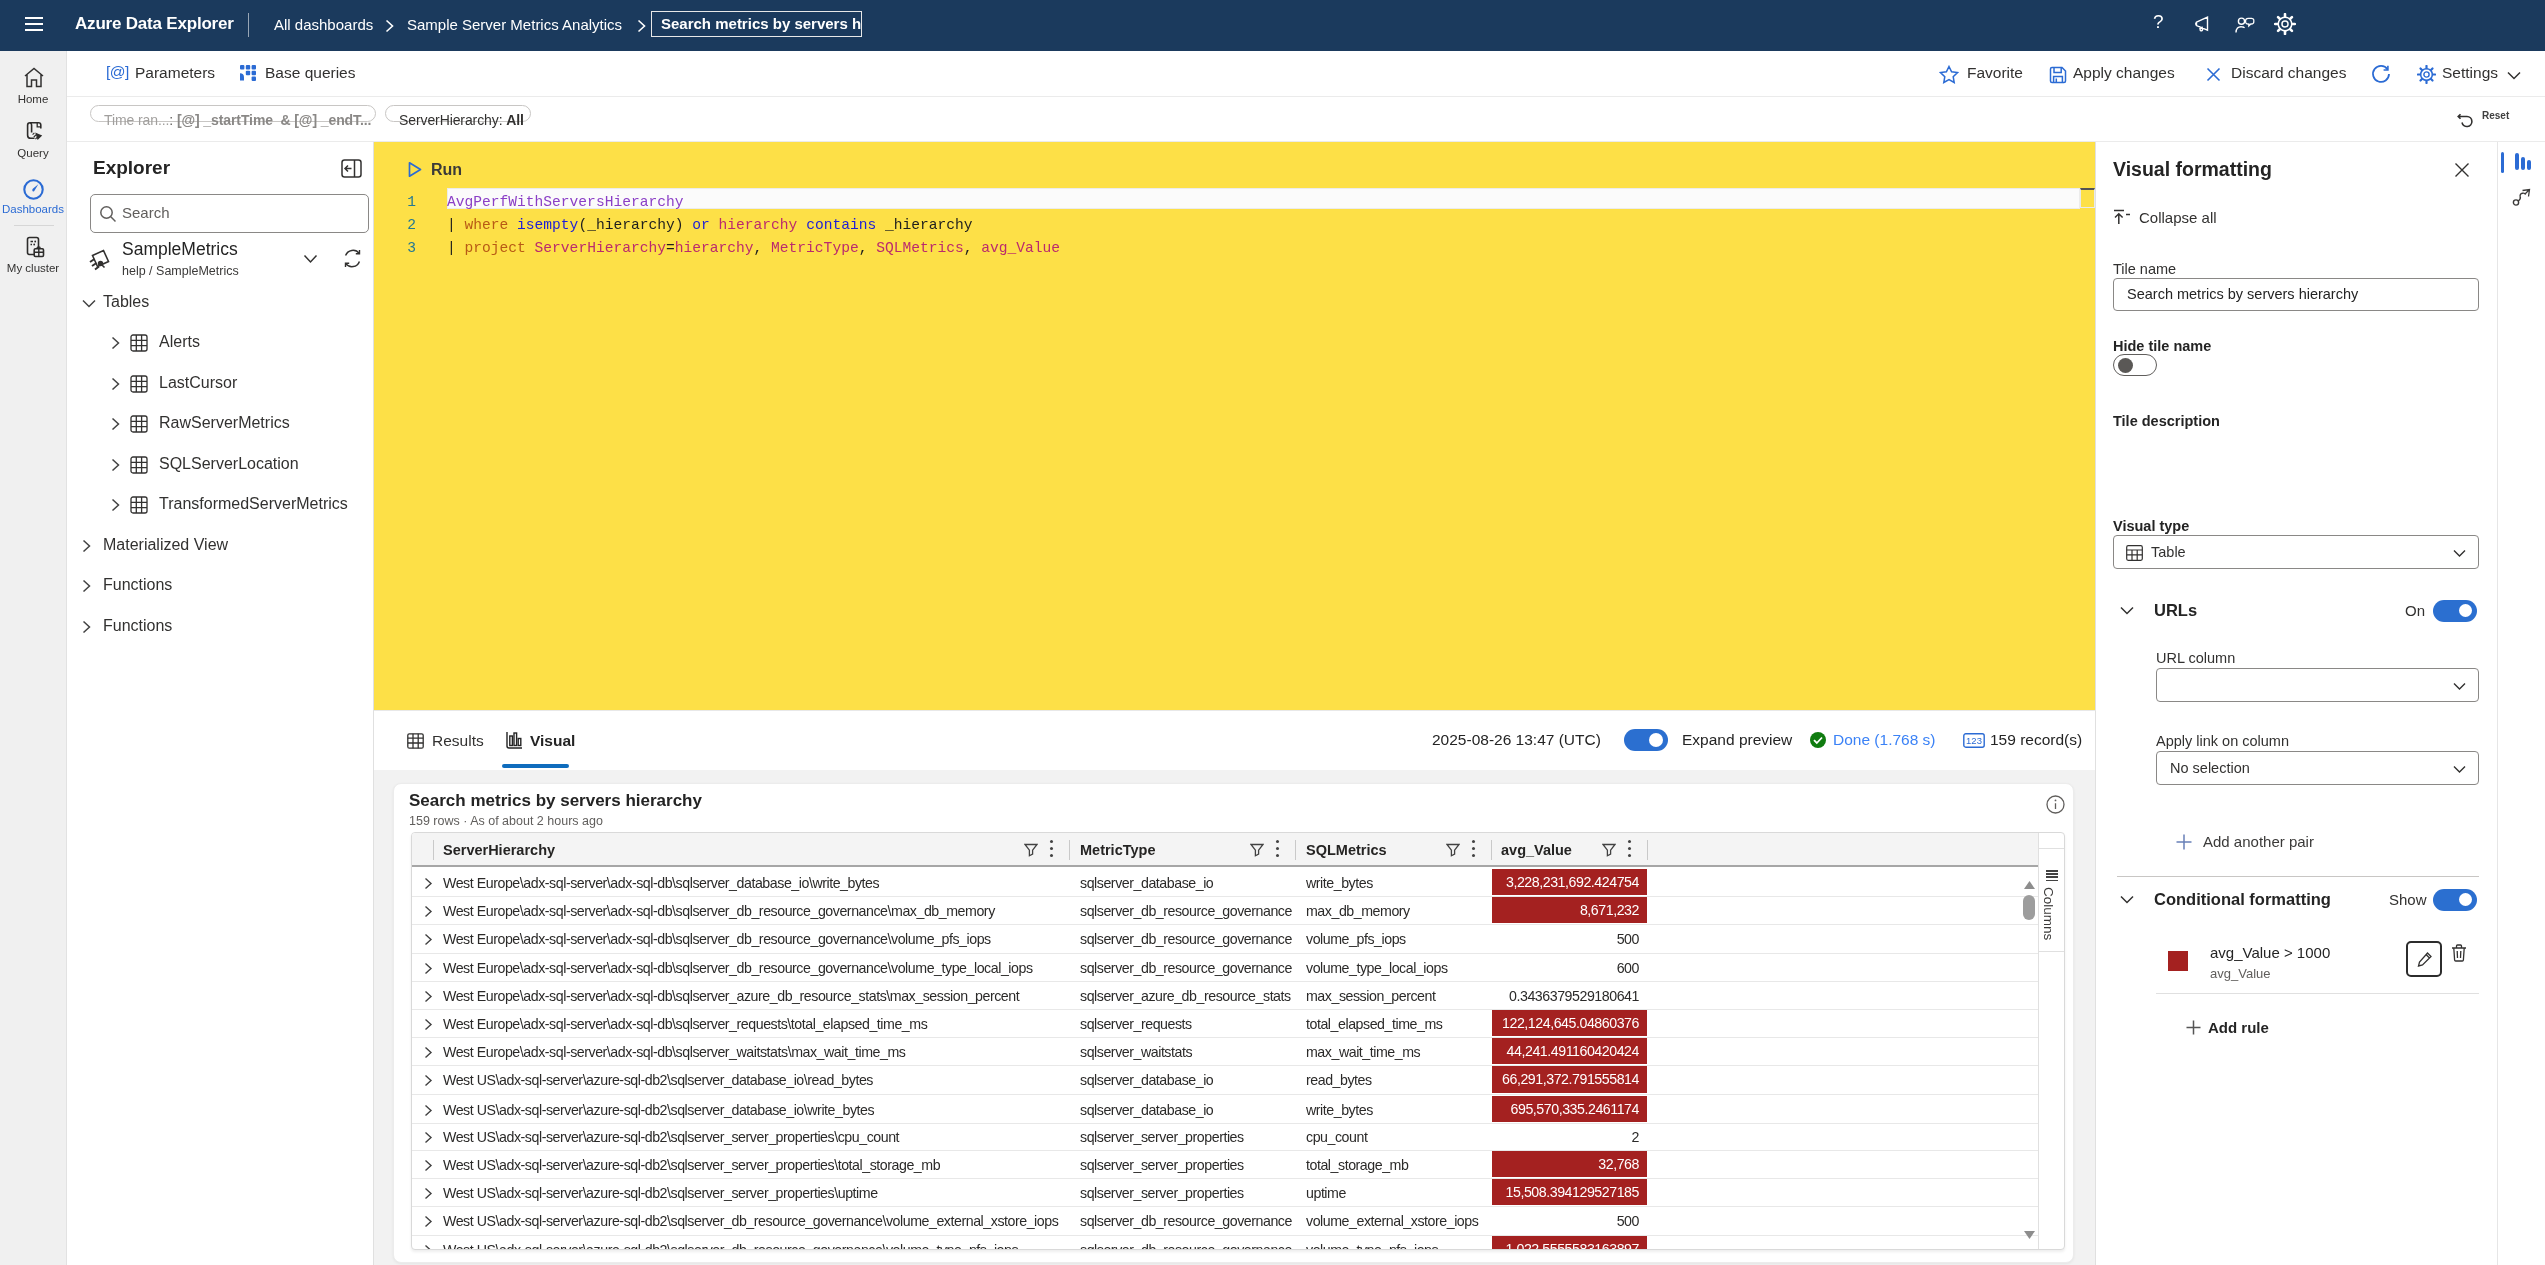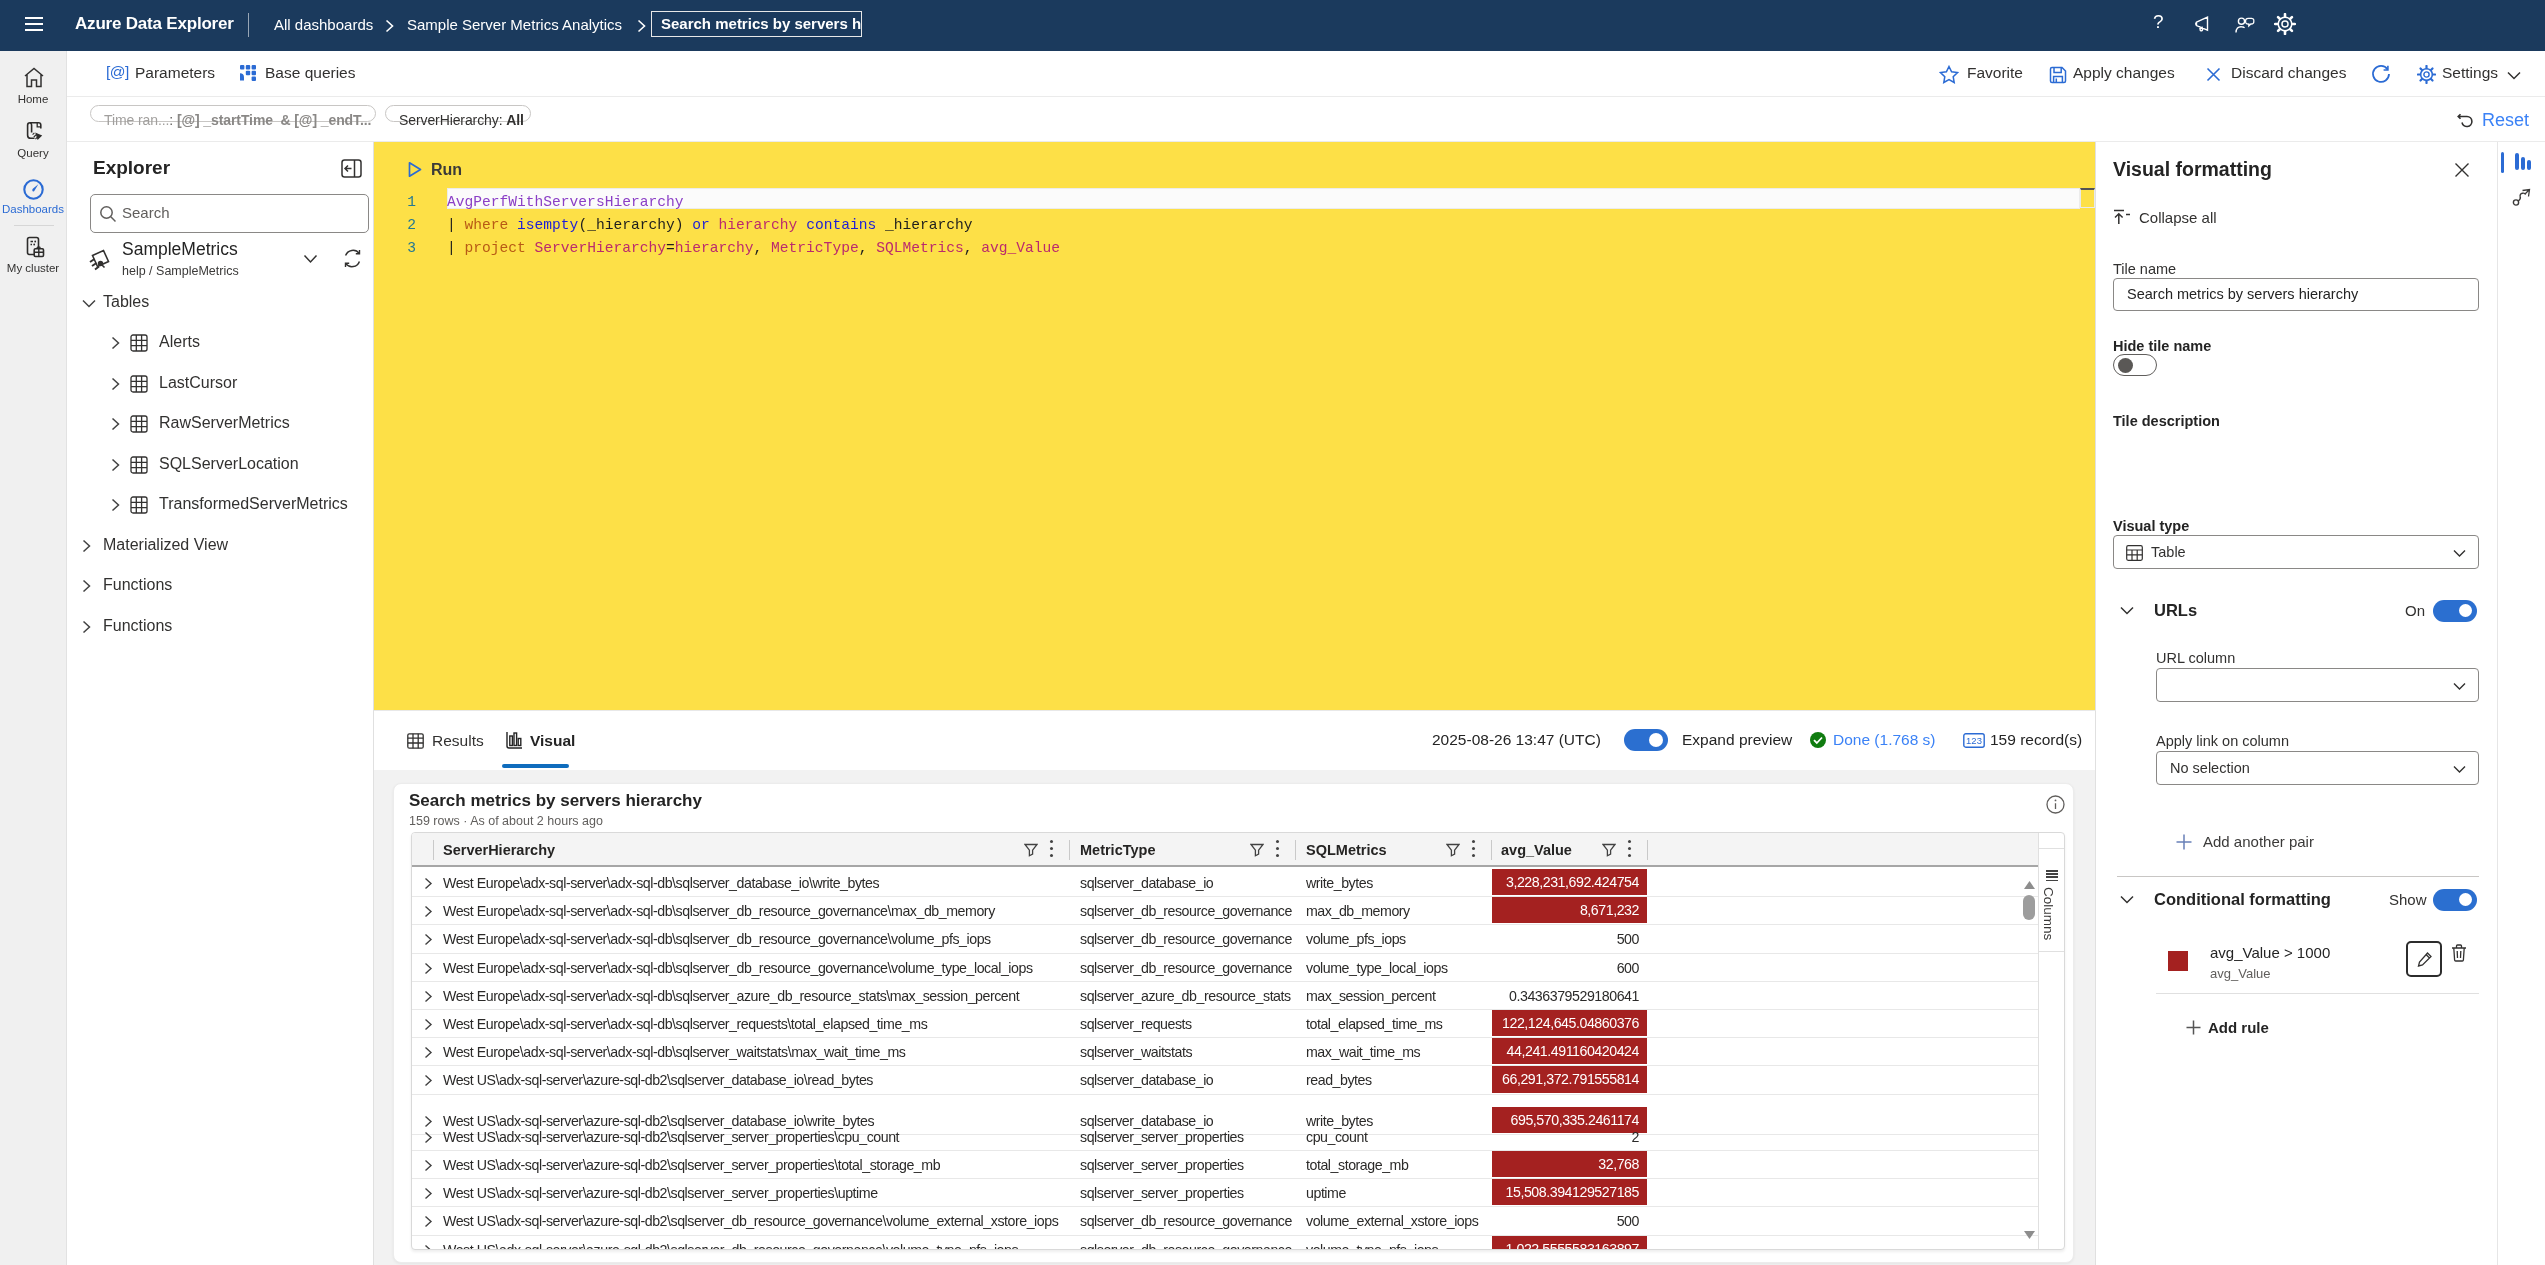--- a/index.html
+++ b/index.html
@@ -184,21 +184,21 @@
       <path d="M1 1.5 L7 7.5 L13 1.5" stroke="#323130" stroke-width="1.5" fill="none"></path>
     </svg>
 </div>
 
 <div class="abs" id="pillrow">
  <div class="pill" style="left:23px;width:286px;color:#a19f9d">Time ran...<span style="color:#605e5c">:</span> <span style="color:#8a8886;font-weight:bold">[@] _startTime&nbsp; &amp; [@] _endT...</span></div>
  <div class="pill" style="left:318px;width:146px;color:#323130">ServerHierarchy: <span style="font-weight:bold">All</span></div>
  <svg class="abs" style="left:2388px;top:13px" width="18" height="18" viewBox="0 0 18 18" fill="none" stroke="#323130" stroke-width="1.6">
    <path d="M4.5 3.2 L2.2 5.5 L4.5 7.8 M2.4 5.5 L11 5.5 A5 5 0 1 1 6 11.5" transform="translate(1,1)"></path>
  </svg>
- <div class="abs" style="left:2415px;top:13px;font-size:18px;font-weight:normal;color:#3b82f6">Reset</div>
+ <div class="abs" style="left:2415px;top:13px;font-size:10px;font-weight:bold;color:#404040">Reset</div>
 </div>
 
 <div class="abs" id="explorer">
  <div class="abs" style="left:26px;top:15px;font-size:19px;font-weight:bold;color:#242424">Explorer</div>
  <svg class="abs" style="left:274px;top:17px" width="21" height="19" viewBox="0 0 21 19" fill="none" stroke="#323130" stroke-width="1.5">
    <rect x="1" y="1" width="19" height="17" rx="2.5"></rect>
       <path d="M13.5 1 L13.5 18 M10.5 9.5 L4.5 9.5 M7 6.5 L4 9.5 L7 12.5"></path>
  </svg>
  <div class="abs" style="left:23px;top:52px;width:279px;height:39px;border:1px solid #8a8886;border-radius:5px">
    <svg class="abs" style="left:8px;top:10px" width="18" height="18" viewBox="0 0 18 18" fill="none" stroke="#605e5c" stroke-width="1.5">
@@ -449,21 +449,21 @@
         </div>
         <div class="row" style="top:233.39999999999998px;border-bottom:1px solid #e8e8e8">
           <svg class="rchev" width="9" height="13" viewBox="0 0 9 13">
             <path d="M1.5 1.5 L7 6.5 L1.5 11.5" stroke="#424242" stroke-width="1.4" fill="none"></path>
           </svg>
           <div class="rc1">West US\adx-sql-server\azure-sql-db2\sqlserver_database_io\read_bytes</div>
           <div class="rc2">sqlserver_database_io</div>
           <div class="rc3">read_bytes</div>
           <div class="rred">66,291,372.791555814</div>
         </div>
-        <div class="row" style="top:274px;border-bottom:1px solid #e8e8e8">
+        <div class="row" style="top:263px;border-bottom:1px solid #e8e8e8">
           <svg class="rchev" width="9" height="13" viewBox="0 0 9 13">
             <path d="M1.5 1.5 L7 6.5 L1.5 11.5" stroke="#424242" stroke-width="1.4" fill="none"></path>
           </svg>
           <div class="rc1">West US\adx-sql-server\azure-sql-db2\sqlserver_database_io\write_bytes</div>
           <div class="rc2">sqlserver_database_io</div>
           <div class="rc3">write_bytes</div>
           <div class="rred">695,570,335.2461174</div>
         </div>
         <div class="row" style="top:289.79999999999995px;border-bottom:1px solid #e8e8e8">
           <svg class="rchev" width="9" height="13" viewBox="0 0 9 13">

